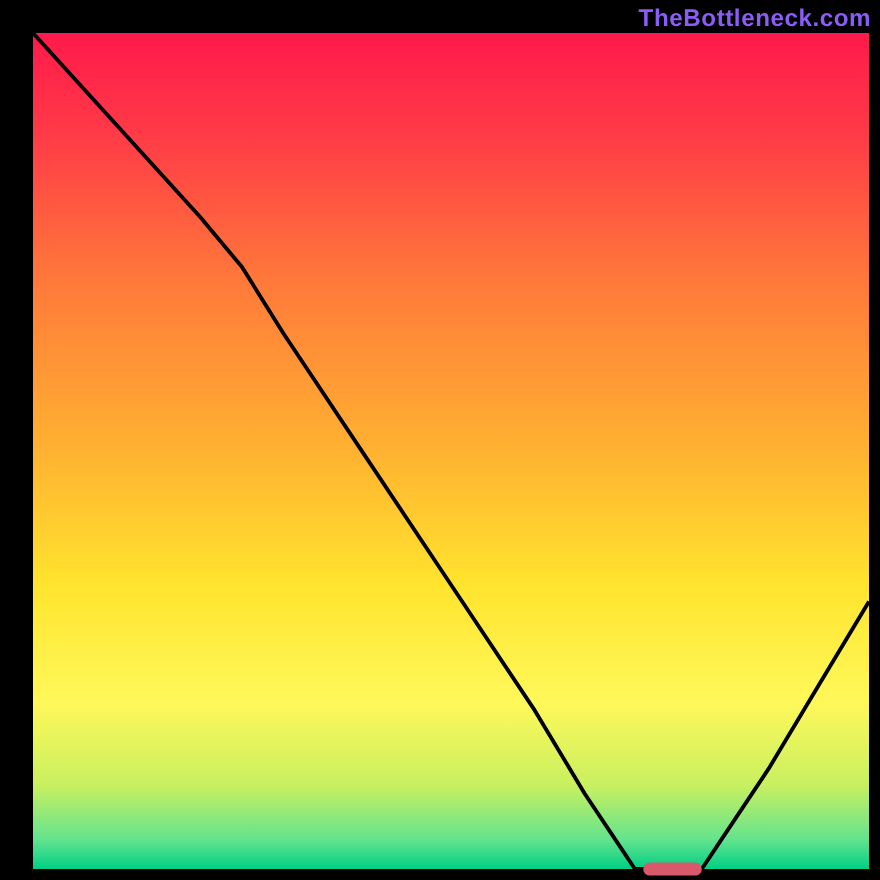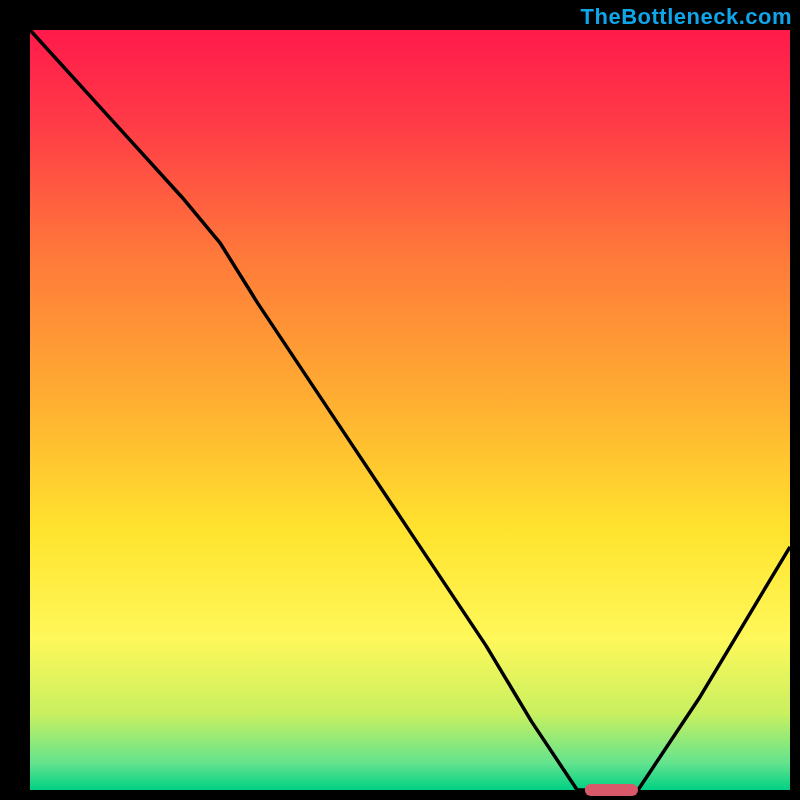--- a/index.html
+++ b/index.html
@@ -13,21 +13,21 @@
   }
   .container {
     position: relative;
     width: 800px;
     height: 800px;
   }
   .watermark {
     position: absolute;
     top: 4px;
     right: 8px;
-    color: #0ea5e9;
+    color: #8b5cf6;
     font-size: 22px;
     font-weight: 600;
     letter-spacing: 0.5px;
     z-index: 5;
     user-select: none;
   }
   svg {
     display: block;
   }
 </style>

